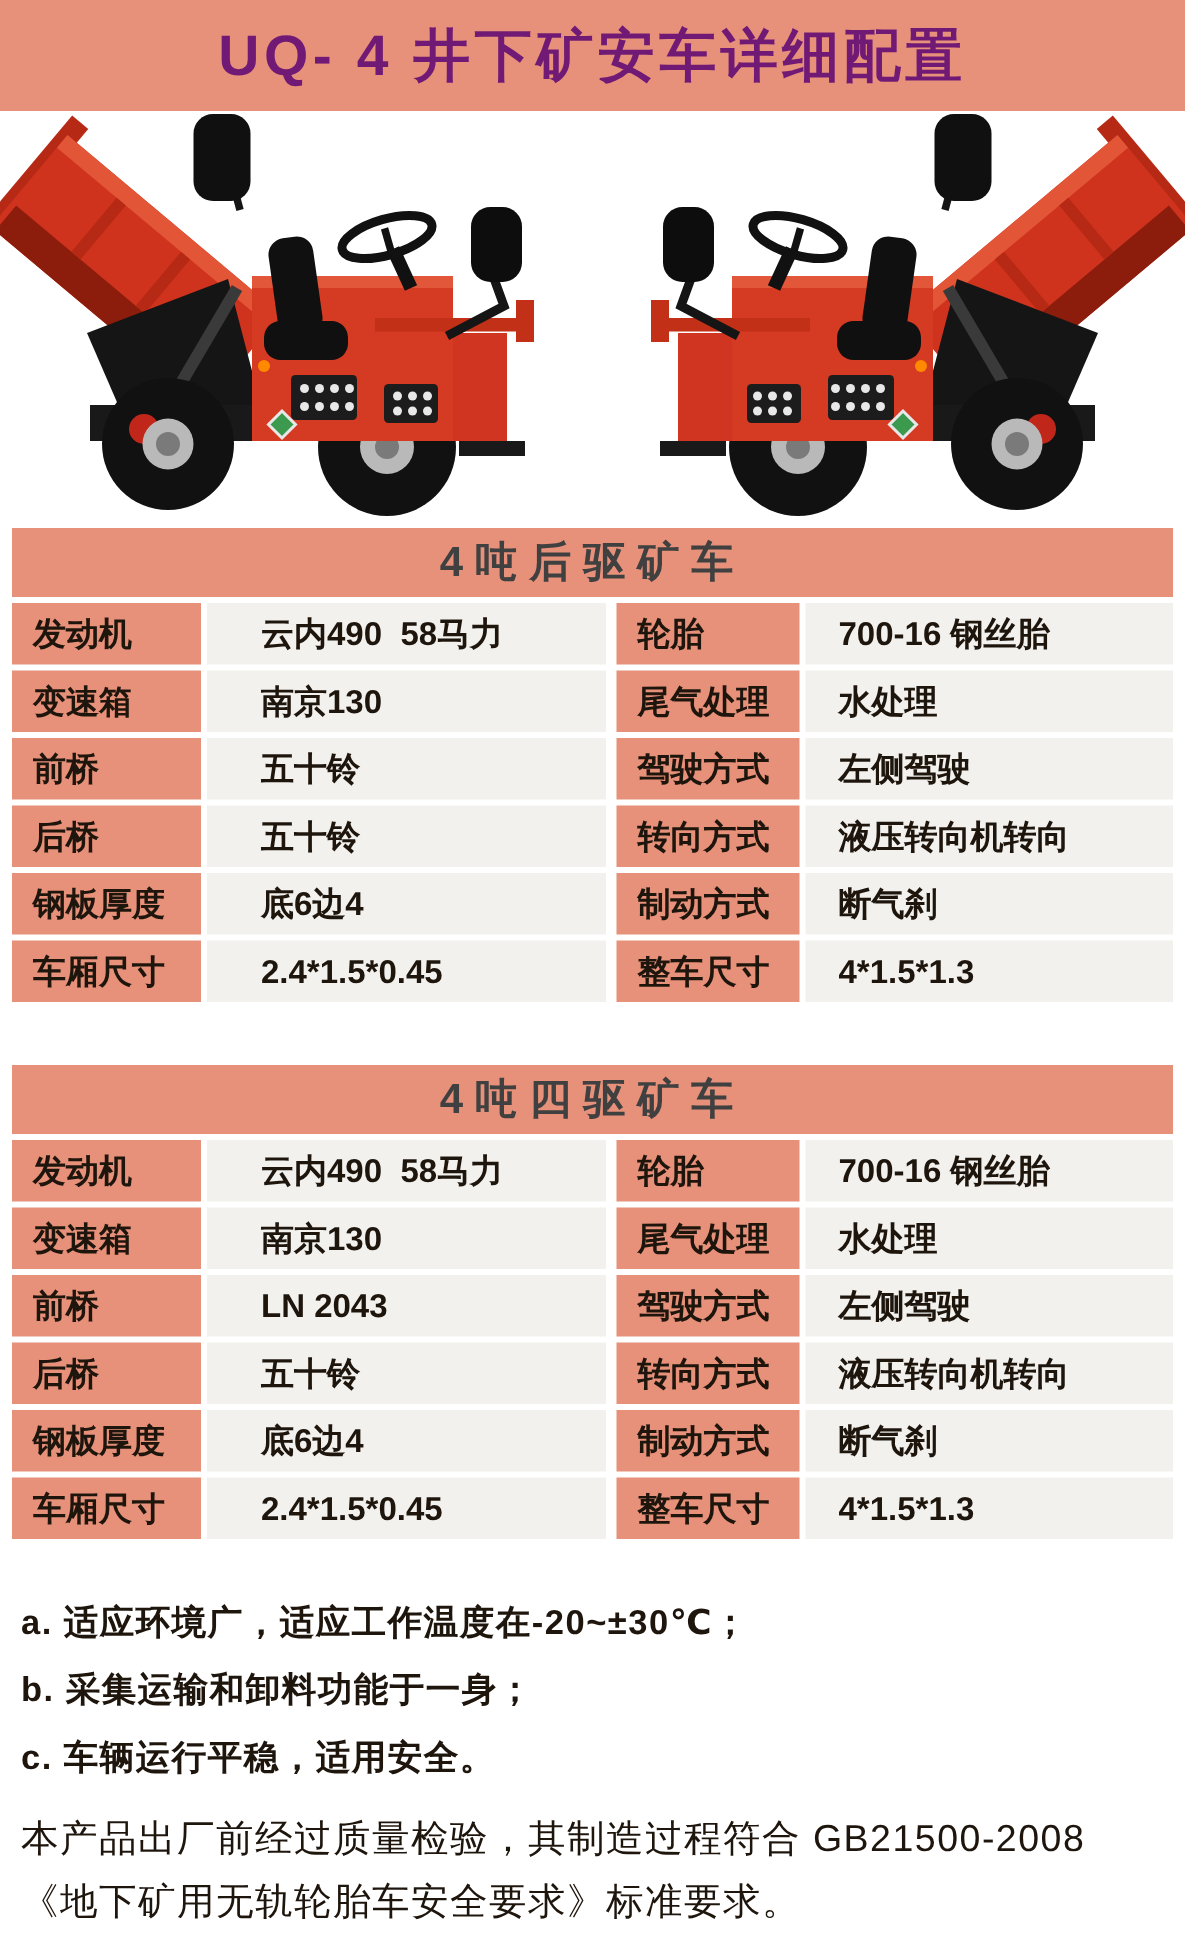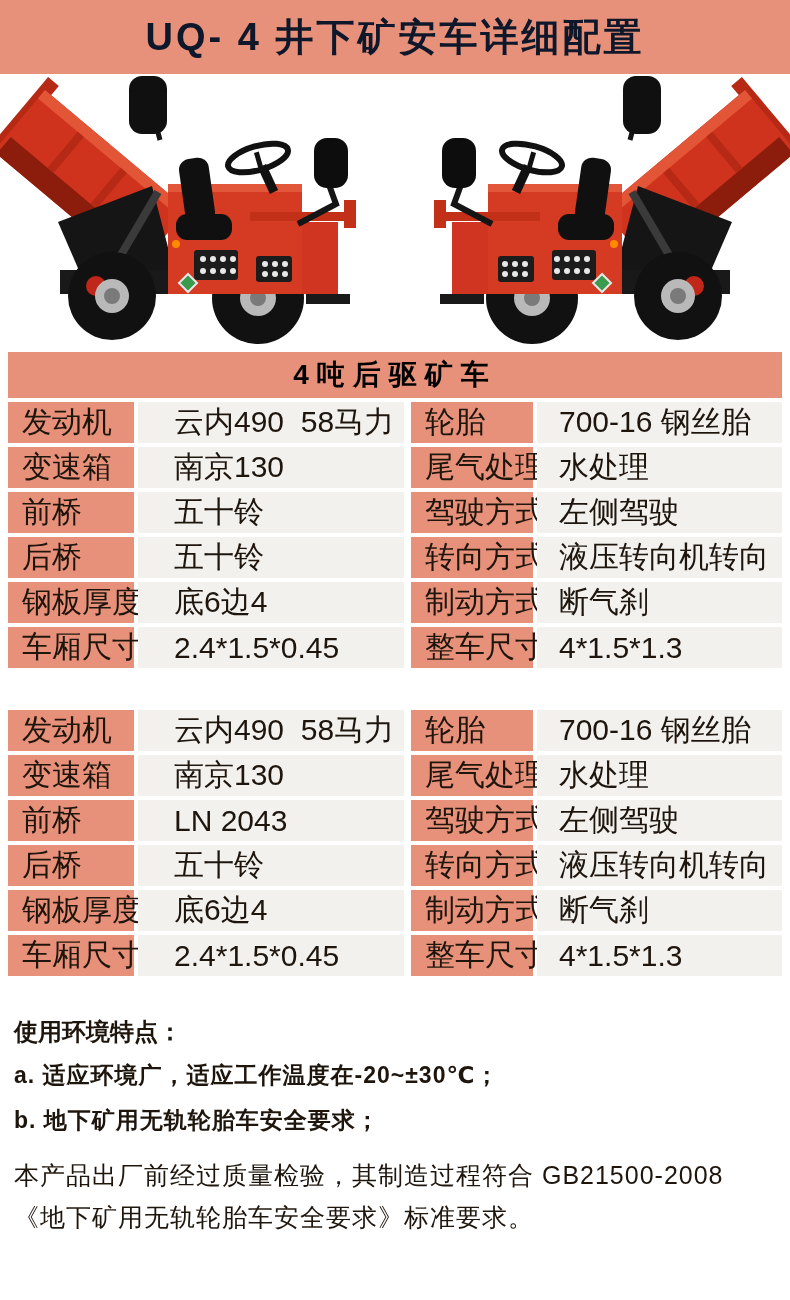--- a/index.html
+++ b/index.html
@@ -11,41 +11,41 @@
   html,body{margin:0;padding:0;}
   body{
     width:790px;height:1300px;background:#ffffff;
     font-family:"Liberation Sans","DejaVu Sans",sans-serif;
     color:var(--ink);overflow:hidden;
   }
   
   .banner{
     height:74px;background:var(--salmon);
     display:flex;align-items:center;justify-content:center;
-    font-size:38px;font-weight:700;letter-spacing:3px;color:#0f172a;
+    font-size:38px;font-weight:700;letter-spacing:3px;color:#701a75;
   }
   
   .photos{height:276px;display:flex;background:#fff;}
   .photo{width:395px;height:276px;}
   .photo svg{display:block;width:100%;height:100%;}
   .photo.flip svg{transform:scaleX(-1);}
   
   .spec{margin:0 8px;}
   .t1{margin-top:2px;}
   .t2{margin-top:42px;}
   .band{
     height:46px;background:var(--salmon);
     display:flex;align-items:center;justify-content:center;
-    font-size:28px;font-weight:700;letter-spacing:8px;color:#000000;
+    font-size:28px;font-weight:700;letter-spacing:8px;color:#404040;
     margin-bottom:4px;
   }
   .row{display:flex;height:41px;margin-bottom:4px;}
   .cell{
     display:flex;align-items:center;
-    font-size:30px;font-weight:400;white-space:pre;color:var(--ink);
+    font-size:22px;font-weight:700;white-space:pre;color:var(--ink);
   }
   .lab{background:var(--salmon);padding-left:14px;}
   .val{background:var(--cellbg);margin-left:4px;}
   .c1{width:112px;}
   .c2{width:230px;padding-left:36px;}
   .c3{width:108px;margin-left:7px;}
   .c4{flex:1;padding-left:22px;text-align:center;}
   
   .features{margin:40px 14px 0 14px;}
   .feat-head{font-size:24px;font-weight:700;margin-bottom:12px;}
@@ -246,20 +246,21 @@
   </div>
   <div class="row">
     <div class="cell lab c1">车厢尺寸</div>
     <div class="cell val c2">2.4*1.5*0.45</div>
     <div class="cell lab c3">整车尺寸</div>
     <div class="cell val c4">4*1.5*1.3</div>
   </div>
 </div>
 
 <div class="spec t2">
+  <div class="band">4吨四驱矿车</div>
 
   <div class="row">
     <div class="cell lab c1">发动机</div>
     <div class="cell val c2">云内490  58马力</div>
     <div class="cell lab c3">轮胎</div>
     <div class="cell val c4">700-16 钢丝胎</div>
   </div>
   <div class="row">
     <div class="cell lab c1">变速箱</div>
     <div class="cell val c2">南京130</div>
@@ -286,21 +287,21 @@
   </div>
   <div class="row">
     <div class="cell lab c1">车厢尺寸</div>
     <div class="cell val c2">2.4*1.5*0.45</div>
     <div class="cell lab c3">整车尺寸</div>
     <div class="cell val c4">4*1.5*1.3</div>
   </div>
 </div>
 
 <div class="features">
-  <div class="feat-head">使用环境特点：</div>
   <div class="feat-item">a. 适应环境广，适应工作温度在-20~±30℃；</div>
-  <div class="feat-item">b. 地下矿用无轨轮胎车安全要求；</div>
+  <div class="feat-item">b. 采集运输和卸料功能于一身；</div>
+  <div class="feat-item">c. 车辆运行平稳，适用安全。</div>
 </div>
 
 <div class="footer">
   <div class="foot-line">本产品出厂前经过质量检验，其制造过程符合 GB21500-2008</div>
   <div class="foot-line">《地下矿用无轨轮胎车安全要求》标准要求。</div>
 </div>
 
 </body></html>

